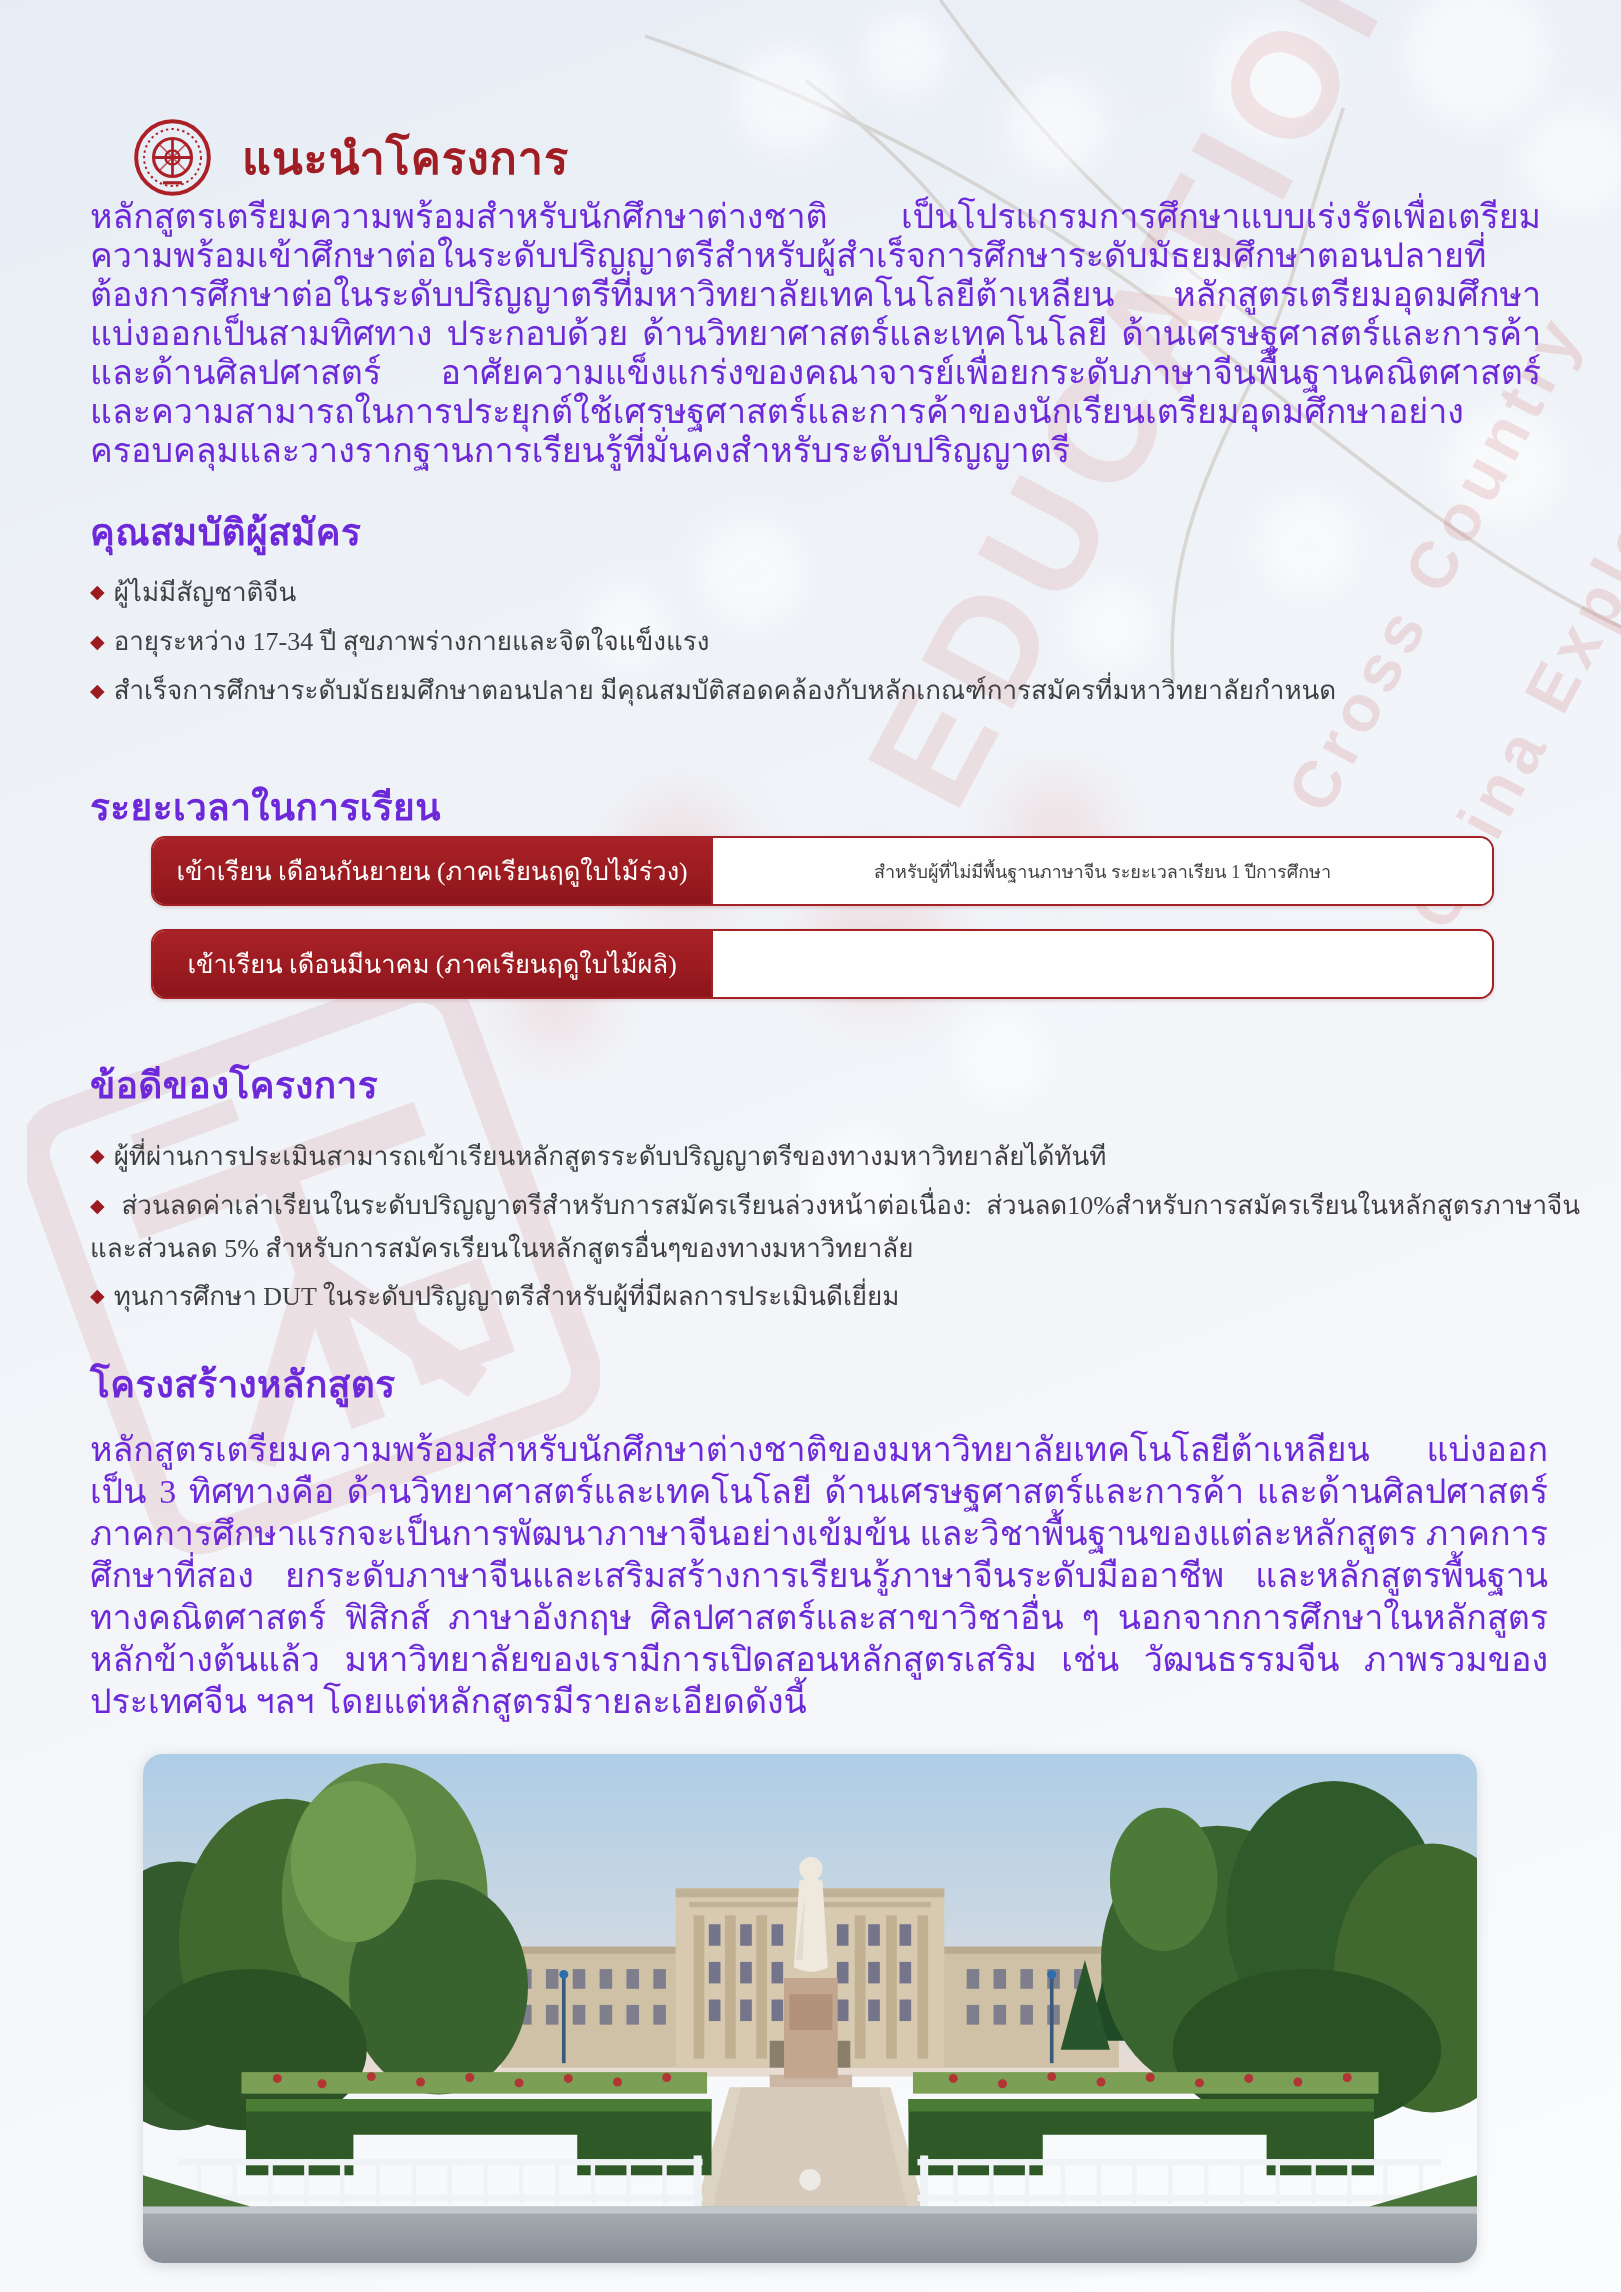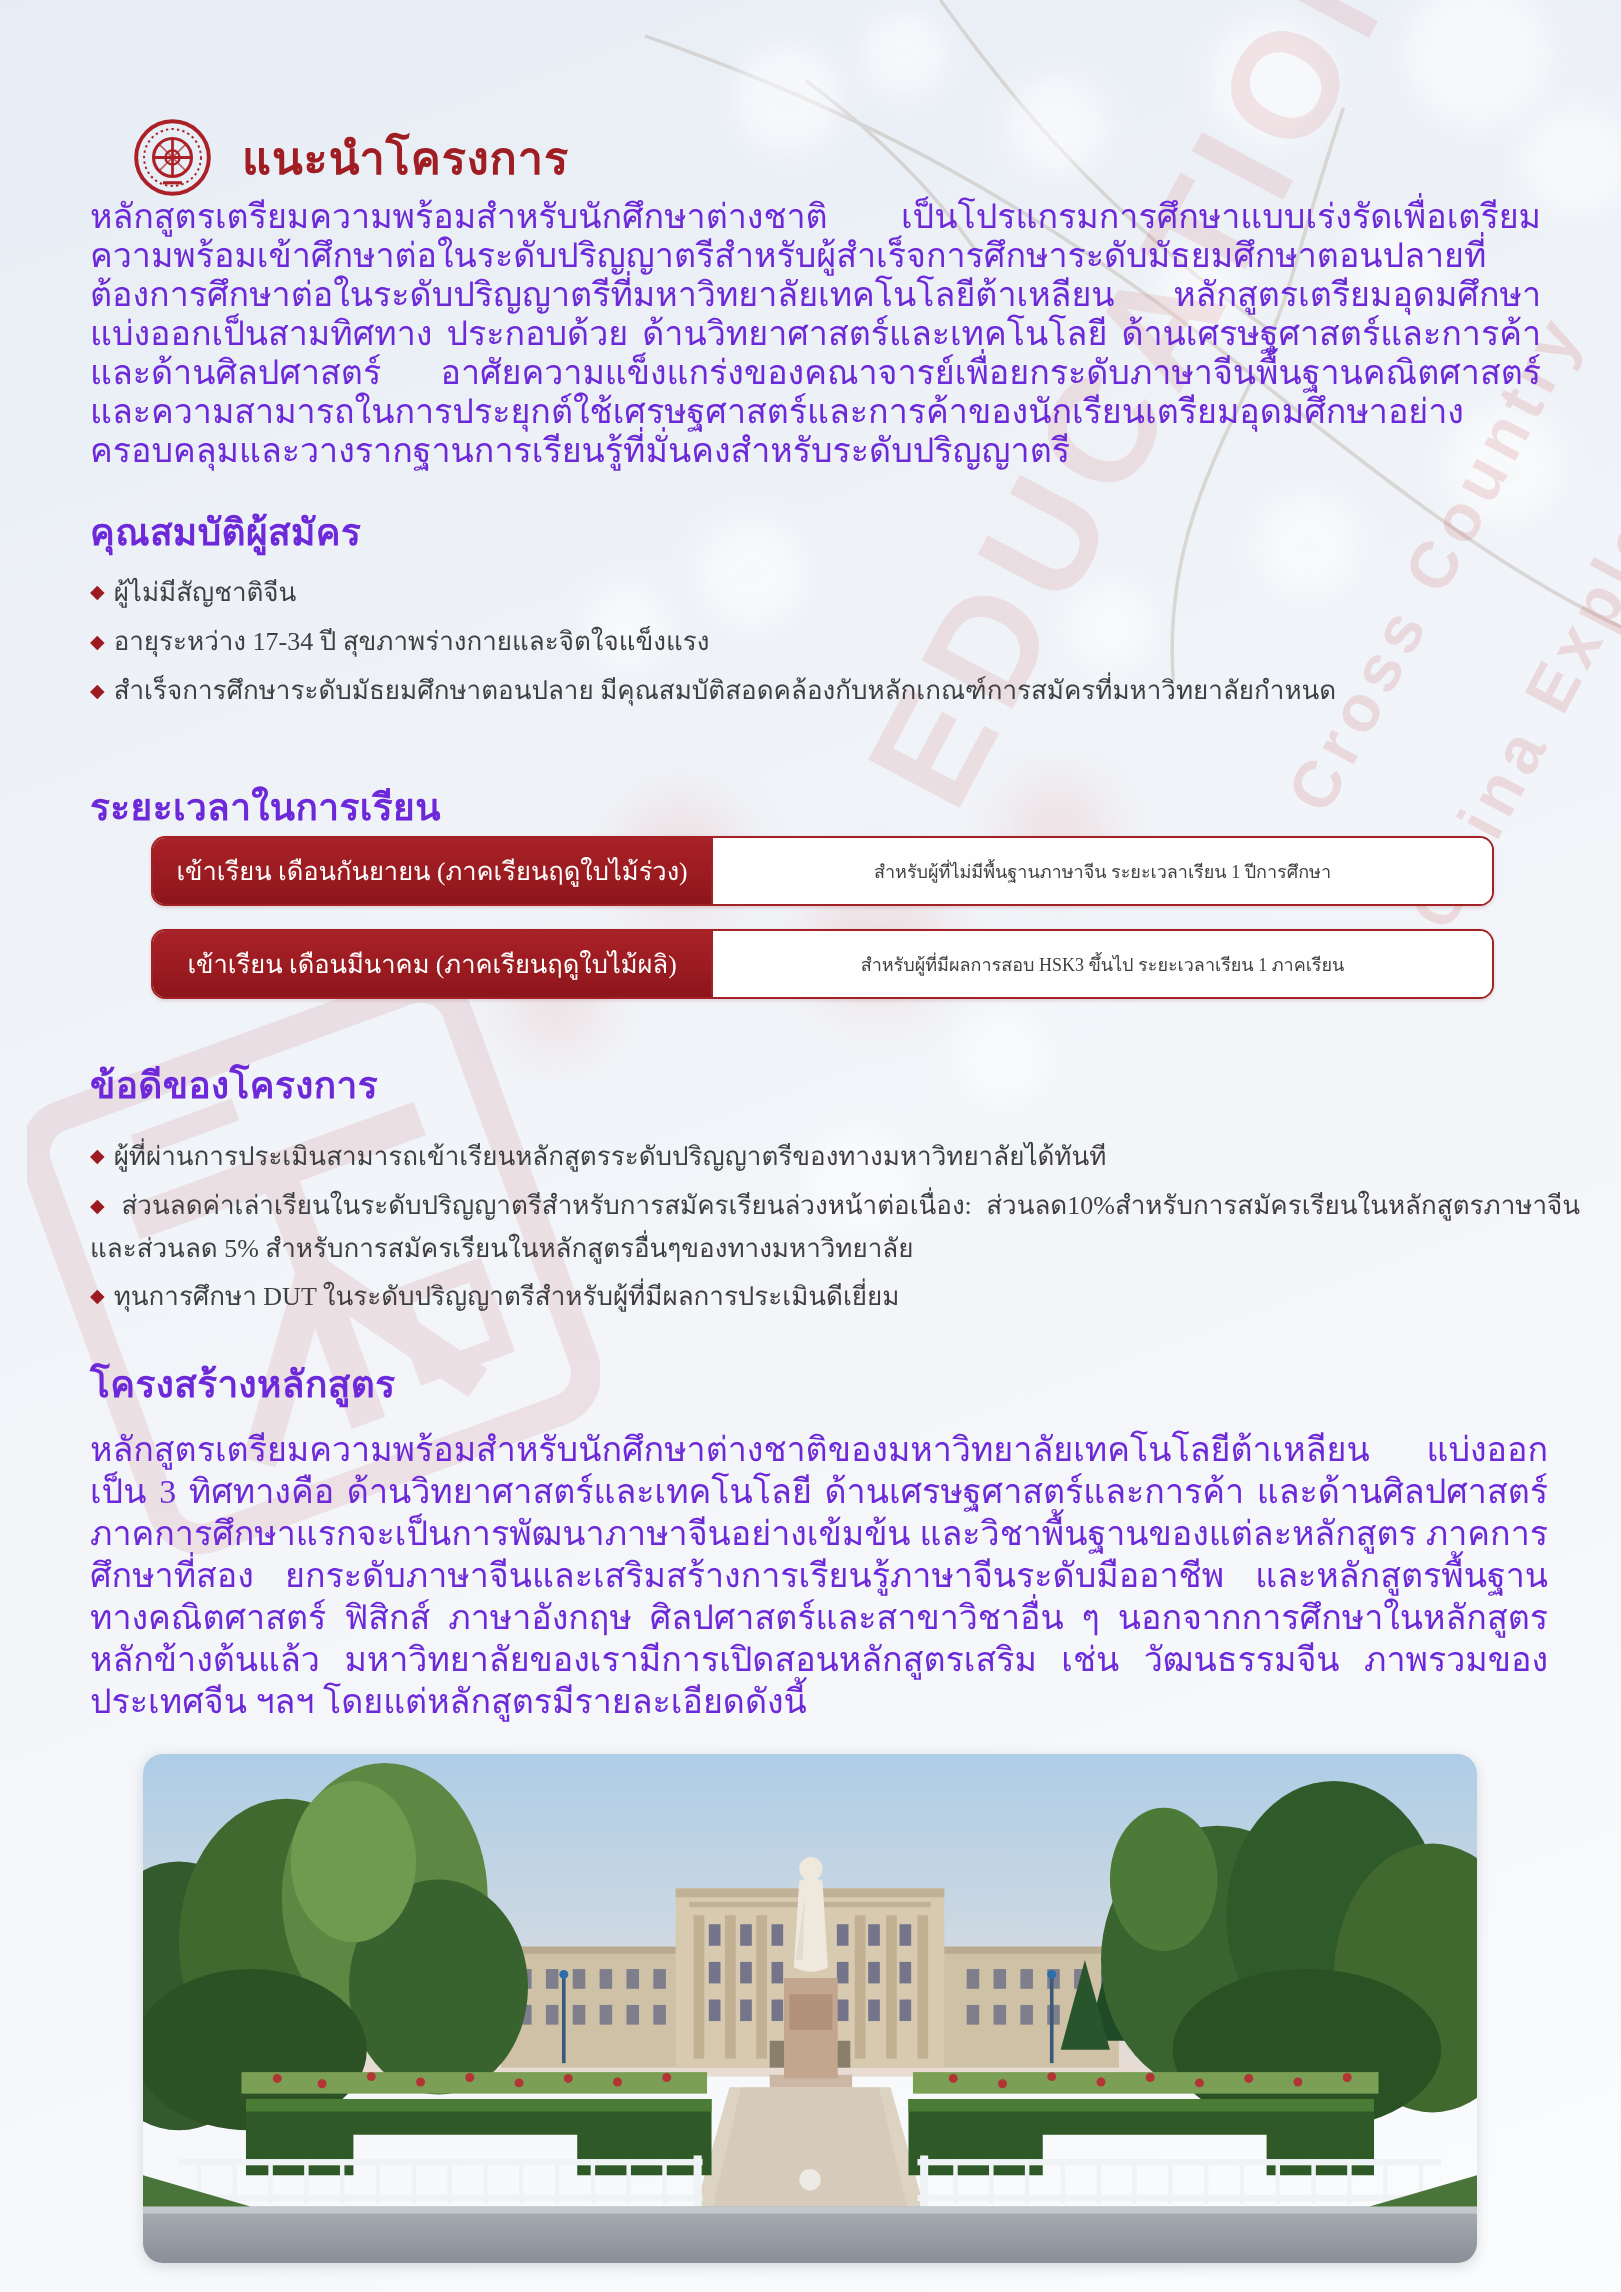--- a/index.html
+++ b/index.html
@@ -159,21 +159,20 @@
 </div>
 
 <div class="section-heading h-dur">ระยะเวลาในการเรียน</div>
 <div class="dur-rows">
   <div class="dur-row">
     <div class="dur-left">เข้าเรียน เดือนกันยายน (ภาคเรียนฤดูใบไม้ร่วง)</div>
     <div class="dur-right">สำหรับผู้ที่ไม่มีพื้นฐานภาษาจีน ระยะเวลาเรียน 1 ปีการศึกษา</div>
   </div>
   <div class="dur-row">
     <div class="dur-left">เข้าเรียน เดือนมีนาคม (ภาคเรียนฤดูใบไม้ผลิ)</div>
-    <div class="dur-right">สำหรับผู้ที่มีผลการสอบ HSK3 ขึ้นไป ระยะเวลาเรียน 1 ภาคเรียน</div>
   </div>
 </div>
 
 <div class="section-heading h-adv">ข้อดีของโครงการ</div>
 <div class="bullet-list list-adv">
   <div class="bullet-item"><span class="bullet-mark">◆</span><span>ผู้ที่ผ่านการประเมินสามารถเข้าเรียนหลักสูตรระดับปริญญาตรีของทางมหาวิทยาลัยได้ทันที</span></div>
   <div class="bullet-item"><span class="bullet-mark">◆</span><span>ส่วนลดค่าเล่าเรียนในระดับปริญญาตรีสำหรับการสมัครเรียนล่วงหน้าต่อเนื่อง: ส่วนลด10%สำหรับการสมัครเรียนในหลักสูตรภาษาจีน และส่วนลด 5% สำหรับการสมัครเรียนในหลักสูตรอื่นๆของทางมหาวิทยาลัย</span></div>
   <div class="bullet-item"><span class="bullet-mark">◆</span><span>ทุนการศึกษา DUT ในระดับปริญญาตรีสำหรับผู้ที่มีผลการประเมินดีเยี่ยม</span></div>
 </div>
 

